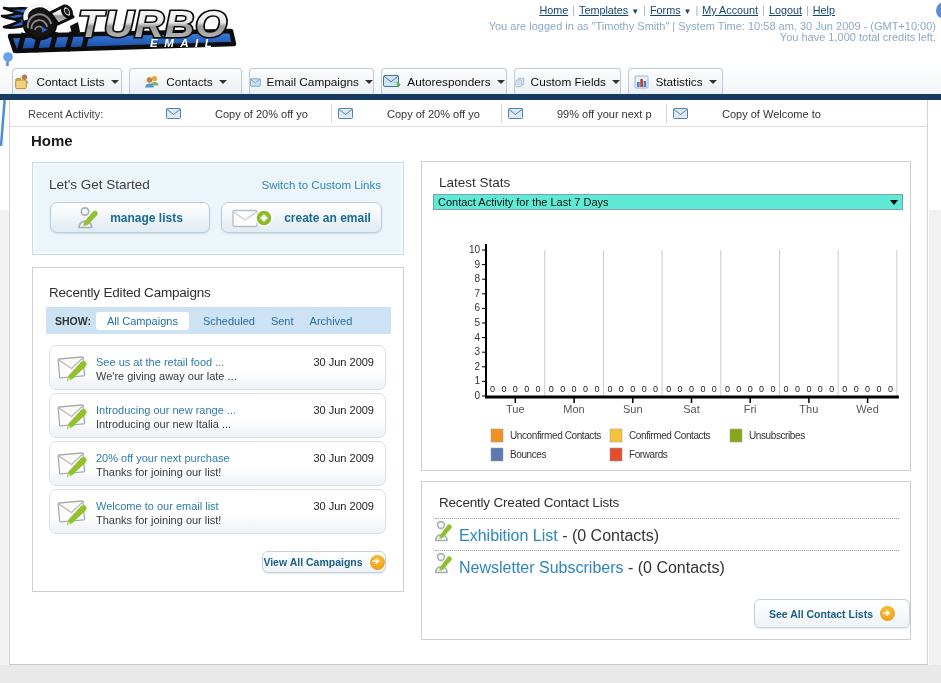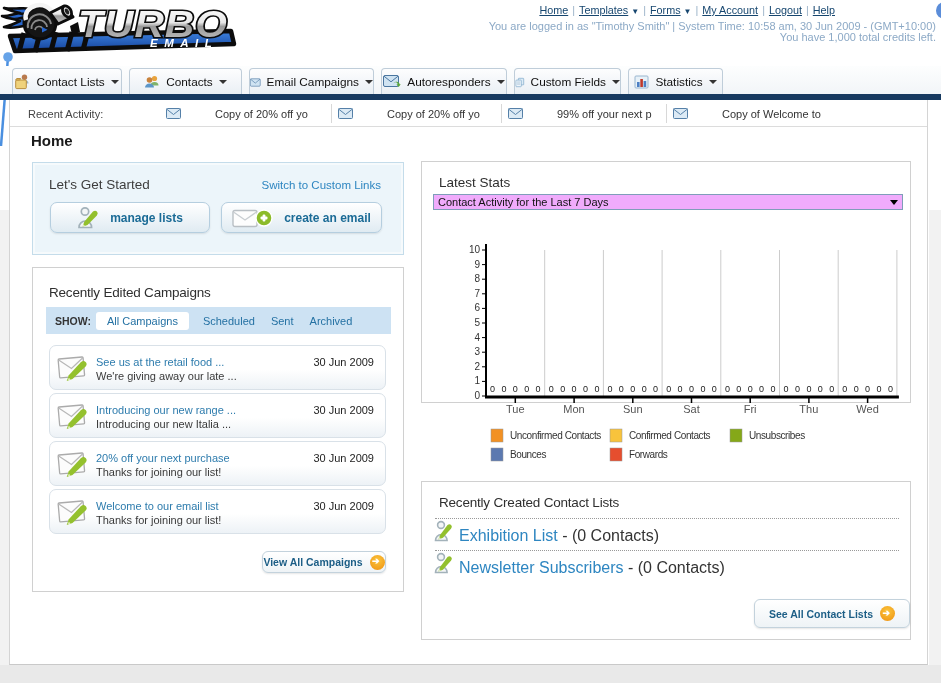--- a/index.html
+++ b/index.html
@@ -53,23 +53,23 @@
 #showbar .lnk { margin:0 8px; }
 .citem { position:absolute; left:16px; width:337px; height:45px; border:1px solid #d9e1e8; border-radius:7px; background:linear-gradient(#ffffff 55%,#edf2f6); }
 .citem .t { position:absolute; left:46px; top:10px; font-size:11px; color:#2e7cad; }
 .citem .s { position:absolute; left:46px; top:24px; font-size:11px; color:#3a3a3a; }
 .citem .d { position:absolute; right:11px; top:10px; font-size:11px; color:#222; }
 .citem svg { position:absolute; left:7px; top:8px; }
 .gobtn { position:absolute; border:1px solid #c3d2dc; border-radius:6px; background:linear-gradient(#ffffff,#eef3f6); box-shadow:0 1px 2px rgba(0,0,0,0.10); display:flex; align-items:center; justify-content:center; font-size:10.5px; font-weight:bold; color:#1c5e86; white-space:nowrap; }
 .ocircle { flex:none; display:inline-block; width:15px; height:15px; border-radius:50%; background:radial-gradient(circle at 50% 35%, #fbc53d, #ee9010); margin-left:7px; position:relative; }
 .ocircle::after { content:"\2794"; position:absolute; left:2.5px; top:1.5px; font-size:9px; color:#fff; font-weight:bold; }
 
-#stats { position:absolute; left:411px; top:61px; width:490px; height:242px; background:#fff; border:1px solid #d0d0d0; }
+#stats { position:absolute; left:411px; top:61px; width:490px; height:310px; background:#fff; border:1px solid #d0d0d0; }
 #stats .ttl { position:absolute; left:17px; top:13px; font-size:13.5px; color:#2f2f2f; }
-#sel { position:absolute; left:11px; top:32px; width:470px; height:16px; border:1px solid #7f9db9; background:#f0abfc; font-size:11px; color:#111; line-height:14px; padding-left:4px; }
+#sel { position:absolute; left:11px; top:32px; width:470px; height:16px; border:1px solid #7f9db9; background:#5eead4; font-size:11px; color:#111; line-height:14px; padding-left:4px; }
 #sel .selarr { position:absolute; right:4px; top:5px; width:0; height:0; border-left:4px solid transparent; border-right:4px solid transparent; border-top:5px solid #000; }
 
 #clists { position:absolute; left:411px; top:381px; width:490px; height:159px; background:#fff; border:1px solid #d0d0d0; }
 #clists .ttl { position:absolute; left:17px; top:13px; font-size:13.5px; color:#2f2f2f; letter-spacing:-0.2px; }
 .dotline { position:absolute; left:13px; width:464px; border-top:1px dotted #999; }
 .clitem { position:absolute; left:13px; font-size:16px; color:#333; }
 .clitem a { color:#2e86c1; text-decoration:none; }
 
 
 #chart text { font-family:"Liberation Sans", sans-serif; }

